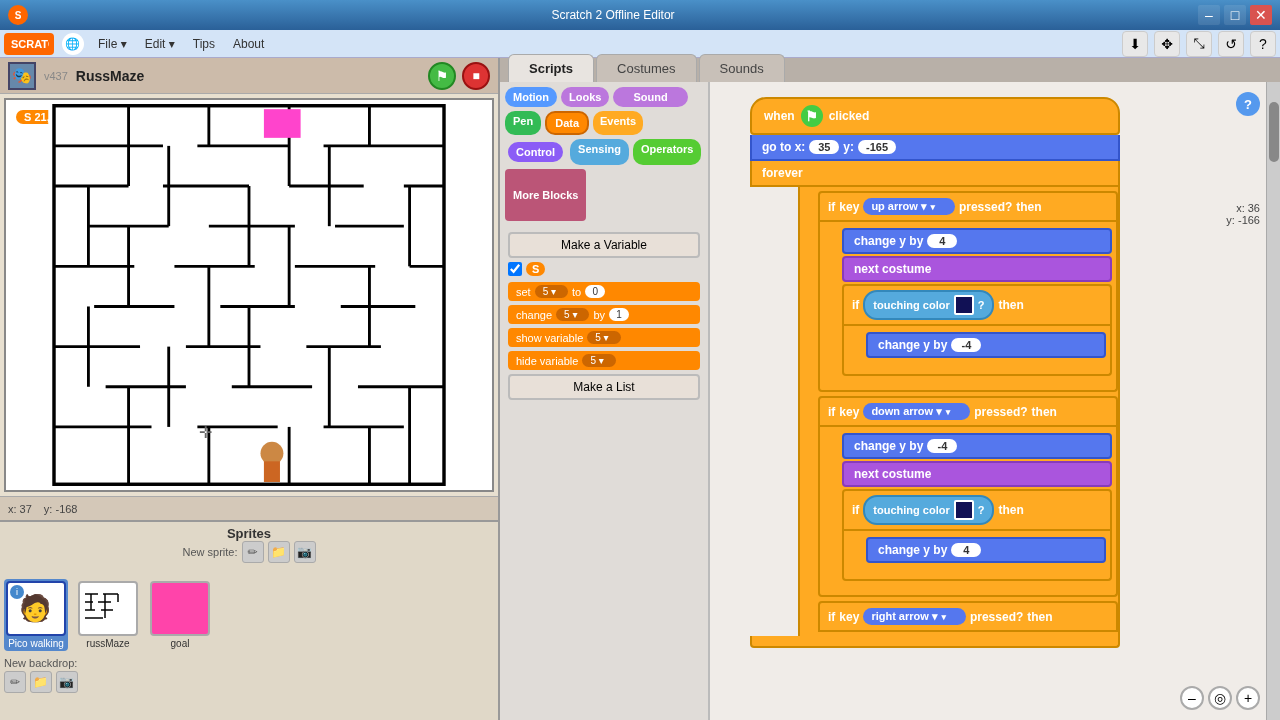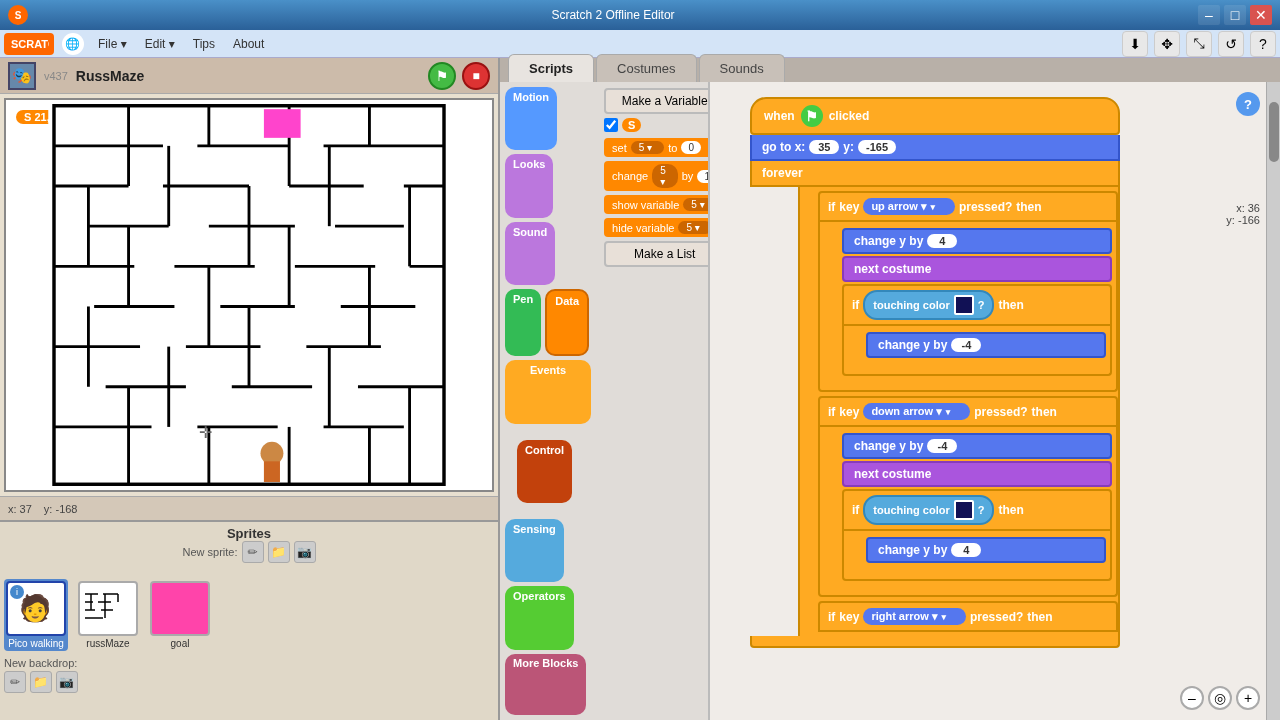--- a/index.html
+++ b/index.html
@@ -157,21 +157,21 @@
 
     
     #scripts-content { flex: 1; display: flex; overflow: hidden; }
 
     
     #blocks-palette {
       width: 210px;
       background: #e0dcd8;
       border-right: 2px solid #bbb;
       display: flex;
-      flex-direction: row;
+      flex-direction: column;
       overflow-y: auto;
     }
 
     
     .category-btn {
       padding: 5px 10px;
       cursor: pointer;
       font-size: 12px;
       font-weight: bold;
       border-radius: 3px;
@@ -556,28 +556,28 @@
       <div class="tab">Sounds</div>
     </div>
 
     <div id="scripts-content">
 
       <div id="blocks-palette">
 
         <div style="display:flex;flex-wrap:wrap;padding:4px;gap:2px;">
           <div class="category-btn cat-motion" style="background:#5599ff;padding:4px 8px;font-size:11px;border-radius:10px;color:white;cursor:pointer;margin:1px;">Motion</div>
           <div class="category-btn" style="background:#bb77dd;padding:4px 8px;font-size:11px;border-radius:10px;color:white;cursor:pointer;margin:1px;">Looks</div>
-          <div class="category-btn" style="background:#bb77dd;padding:4px 8px;font-size:11px;border-radius:10px;color:white;cursor:pointer;margin:1px;">Sound</div>
+          <div class="category-btn" style="background:#bb77dd;padding:4px 20px;font-size:11px;border-radius:10px;color:white;cursor:pointer;margin:1px;">Sound</div>
           <div class="category-btn" style="background:#33bb55;padding:4px 8px;font-size:11px;border-radius:10px;color:white;cursor:pointer;margin:1px;">Pen</div>
           <div class="category-btn" style="background:#ff8800;padding:4px 8px;font-size:11px;border-radius:10px;color:white;cursor:pointer;margin:1px;border:2px solid #cc6600;">Data</div>
-          <div class="category-btn" style="background:#ffaa22;padding:4px 25px;font-size:11px;border-radius:10px;color:white;cursor:pointer;margin:1px;">Events</div>
-          <div class="category-btn" style="background:#c2410c;padding:4px 8px;font-size:11px;border-radius:10px;color:white;cursor:pointer;margin:13px;">Control</div>
+          <div class="category-btn" style="background:#ffaa22;padding:4px 7px;font-size:11px;border-radius:10px;color:white;cursor:pointer;margin:1px;">Events</div>
+          <div class="category-btn" style="background:#8b5cf6;padding:4px 8px;font-size:11px;border-radius:10px;color:white;cursor:pointer;margin:4px;">Control</div>
           <div class="category-btn" style="background:#55aadd;padding:4px 8px;font-size:11px;border-radius:10px;color:white;cursor:pointer;margin:1px;">Sensing</div>
           <div class="category-btn" style="background:#55cc33;padding:4px 8px;font-size:11px;border-radius:10px;color:white;cursor:pointer;margin:1px;">Operators</div>
-          <div class="category-btn" style="background:#bb5577;padding:3px 8px;font-size:11px;border-radius:10px;color:white;cursor:pointer;margin:1px;">More Blocks</div>
+          <div class="category-btn" style="background:#bb5577;padding:20px 8px;font-size:11px;border-radius:4px;color:white;cursor:pointer;margin:1px;">More Blocks</div>
         </div>
 
         <div class="palette-section">
           <div class="make-var-btn">Make a Variable</div>
           <div class="var-checkbox">
             <input type="checkbox" checked="" style="width: 14px; height: 14px;">
             <span class="var-badge">S</span>
           </div>
           
           <div class="palette-block pb-orange">

